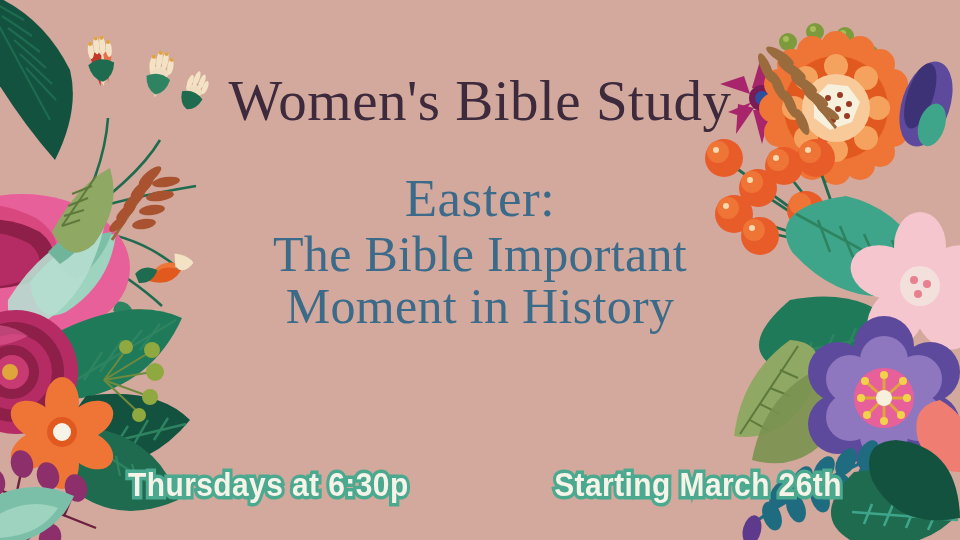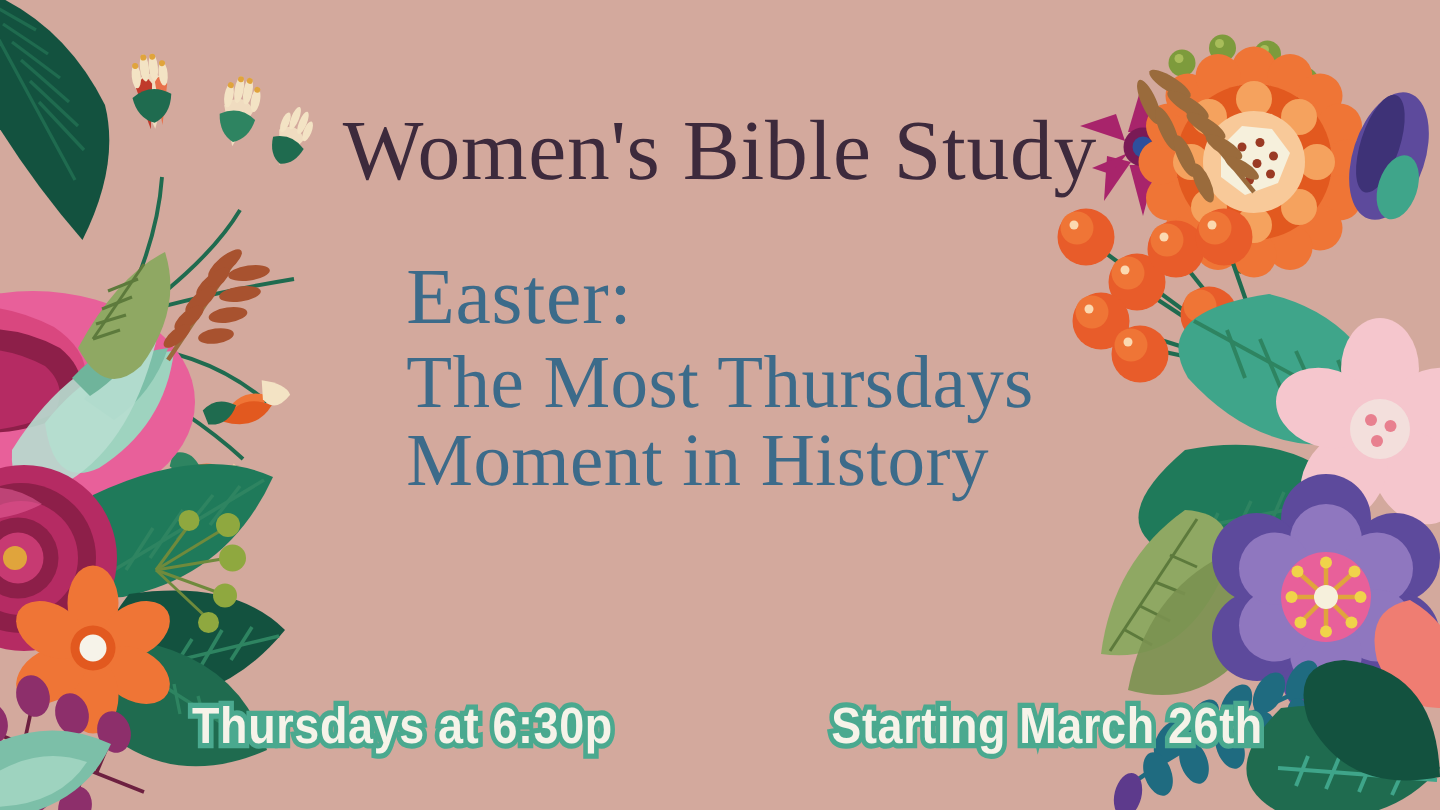--- a/index.html
+++ b/index.html
@@ -51,20 +51,21 @@
     margin-top: 6px;
     font-family: "Liberation Sans", sans-serif;
     font-style: italic;
     font-weight: 700;
     font-size: 27px;
     color: #3d2a3c;
     letter-spacing: 0px;
   }
   .headline {
     margin-top: 42px;
+    text-align: center;
     color: #3c6b8a;
     font-family: "Liberation Serif", serif;
     font-weight: 400;
     line-height: 1.02;
   }
   .headline .h-line1 {
     display: block;
     font-size: 53px;
     letter-spacing: 0.5px;
   }
@@ -592,21 +593,21 @@
     </g>
     <g>
       <path d="M256 440 q62 6 64 78 q-62 12 -88 -38 q-12 -38 24 -40z" fill="#13523f"></path>
     </g>
   </svg>
 
   <div class="textstack">
     <div class="title">Women's Bible Study</div>
     <div class="headline">
       <span class="h-line1">Easter:</span>
-      <span class="h-line2">The Most Thursdays</span>
+      <span class="h-line2">The Bible Important</span>
       <span class="h-line3">Moment in History</span>
     </div>
   </div>
 
   <div class="banner left">Thursdays at 6:30p</div>
   <div class="banner right">Starting March 26th</div>
 
 </div>
 
 </body></html>

